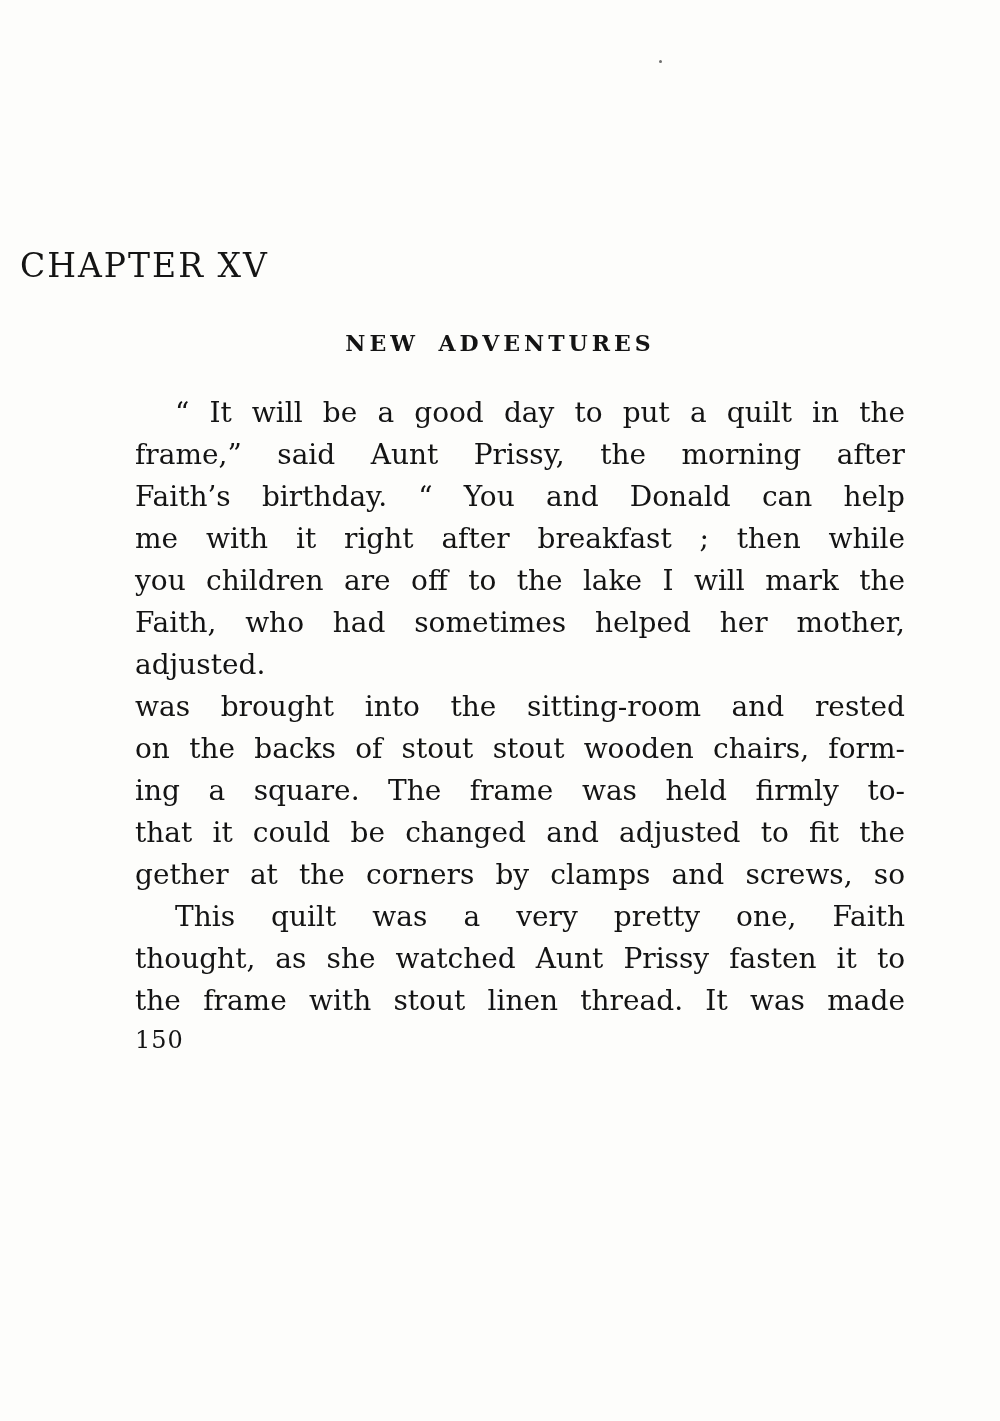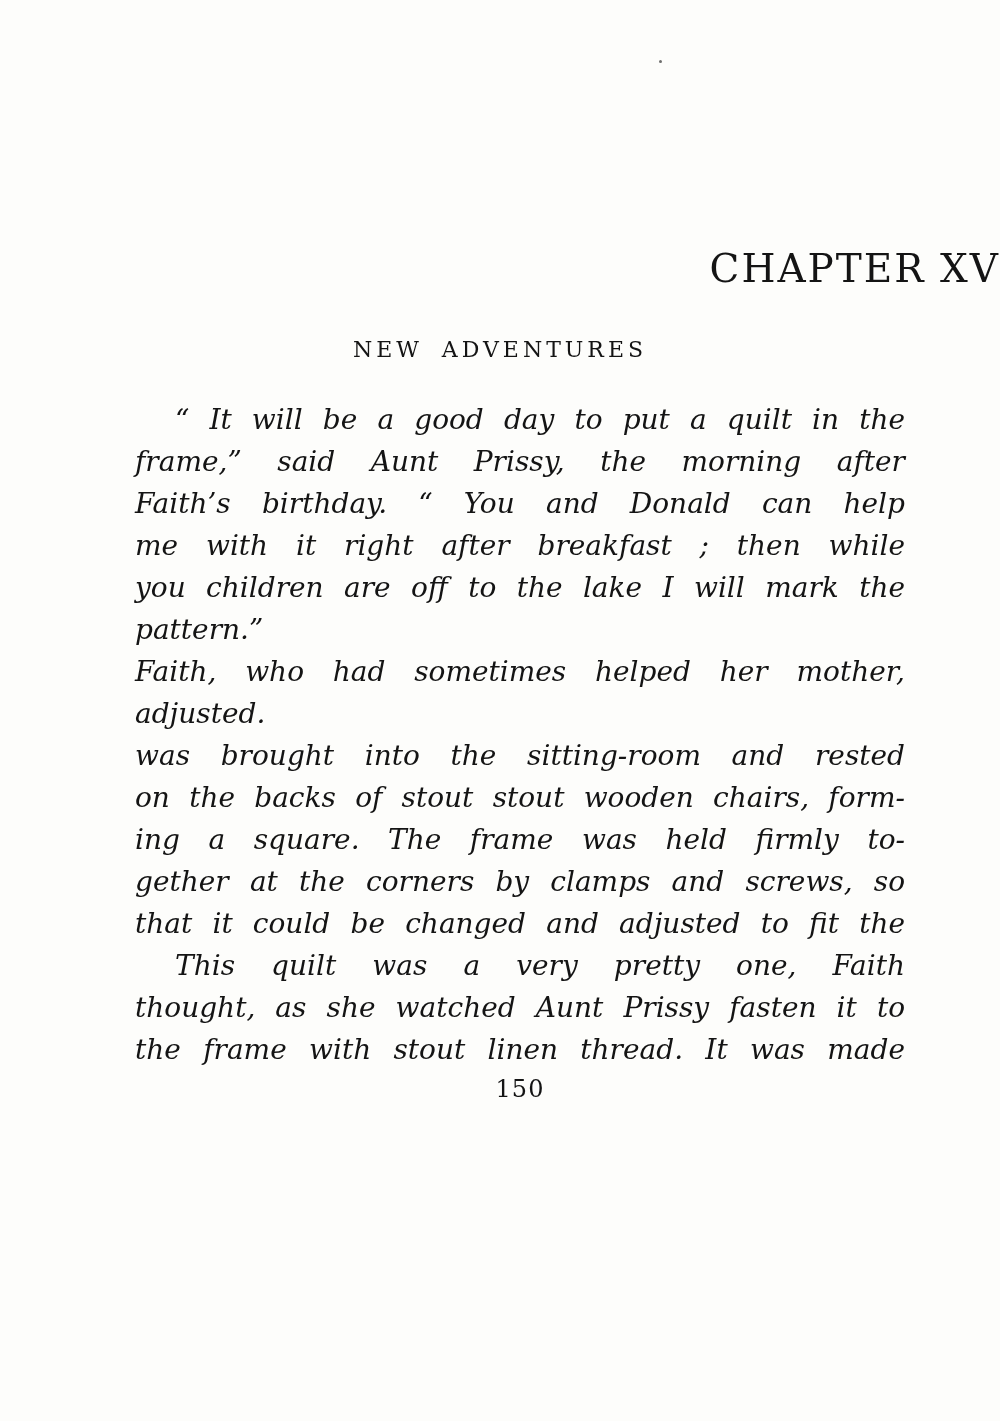--- a/index.html
+++ b/index.html
@@ -28,91 +28,89 @@
     left: 659px;
     width: 3px;
     height: 3px;
     border-radius: 50%;
     background: #4a4a4a;
     opacity: 0.8;
   }
   .chapter-title {
     margin: 0;
     padding-top: 246px;
-    text-align: right;
-    font-size: 39px;
+    text-align: left;
+    font-size: 33px;
     font-weight: normal;
     letter-spacing: 2px;
     line-height: 1.2;
     padding-left: 20px;
   }
   .section-title {
     margin: 0;
     padding-top: 44px;
     text-align: center;
     font-size: 22px;
-    font-weight: normal;
+    font-weight: bold;
     letter-spacing: 4px;
     word-spacing: 8px;
     line-height: 1.2;
   }
   .body-text {
     margin: 36px auto 0 135px;
     width: 770px;
     font-size: 28px;
     line-height: 42px;
   }
   .paragraph { margin: 0; }
   .line {
     text-align: justify;
     text-align-last: justify;
     white-space: normal;
-    font-style: italic;
   }
   .line.first {
     padding-left: 40px;
   }
   .line.lastline {
     text-align-last: left;
   }
   .page-number {
     width: 770px;
     margin-left: 135px;
     margin-top: 4px;
-    text-align: center;
+    text-align: left;
     font-size: 24px;
     letter-spacing: 1px;
   }
 </style>
 </head>
 <body>
 
 <div class="page">
   <div class="artifact-dot"></div>
   <h1 class="chapter-title">CHAPTER XV</h1>
   <h2 class="section-title">NEW ADVENTURES</h2>
   <div class="body-text" id="paragraphs">
       <div class="paragraph">
         <div class="line first">“ It will be a good day to put a quilt in the</div>
         <div class="line">frame,” said Aunt Prissy, the morning after</div>
         <div class="line">Faith’s birthday. “ You and Donald can help</div>
         <div class="line">me with it right after breakfast ; then while</div>
         <div class="line">you children are off to the lake I will mark the</div>
-        <div class="line lastline">pattern.”</div>
       </div>
       <div class="paragraph">
         <div class="line">Faith, who had sometimes helped her mother,</div>
         <div class="line lastline">adjusted.</div>
       </div>
       <div class="paragraph">
         <div class="line">was brought into the sitting-room and rested</div>
         <div class="line">on the backs of stout stout wooden chairs, form-</div>
         <div class="line">ing a square. The frame was held firmly to-</div>
+        <div class="line">that it could be changed and adjusted to fit the</div>
         <div class="line">gether at the corners by clamps and screws, so</div>
-        <div class="line">that it could be changed and adjusted to fit the</div>
       </div>
       <div class="paragraph">
         <div class="line first">This quilt was a very pretty one, Faith</div>
         <div class="line">thought, as she watched Aunt Prissy fasten it to</div>
         <div class="line">the frame with stout linen thread. It was made</div>
       </div>
     </div>
   <div class="page-number">150</div>
 </div>
 

